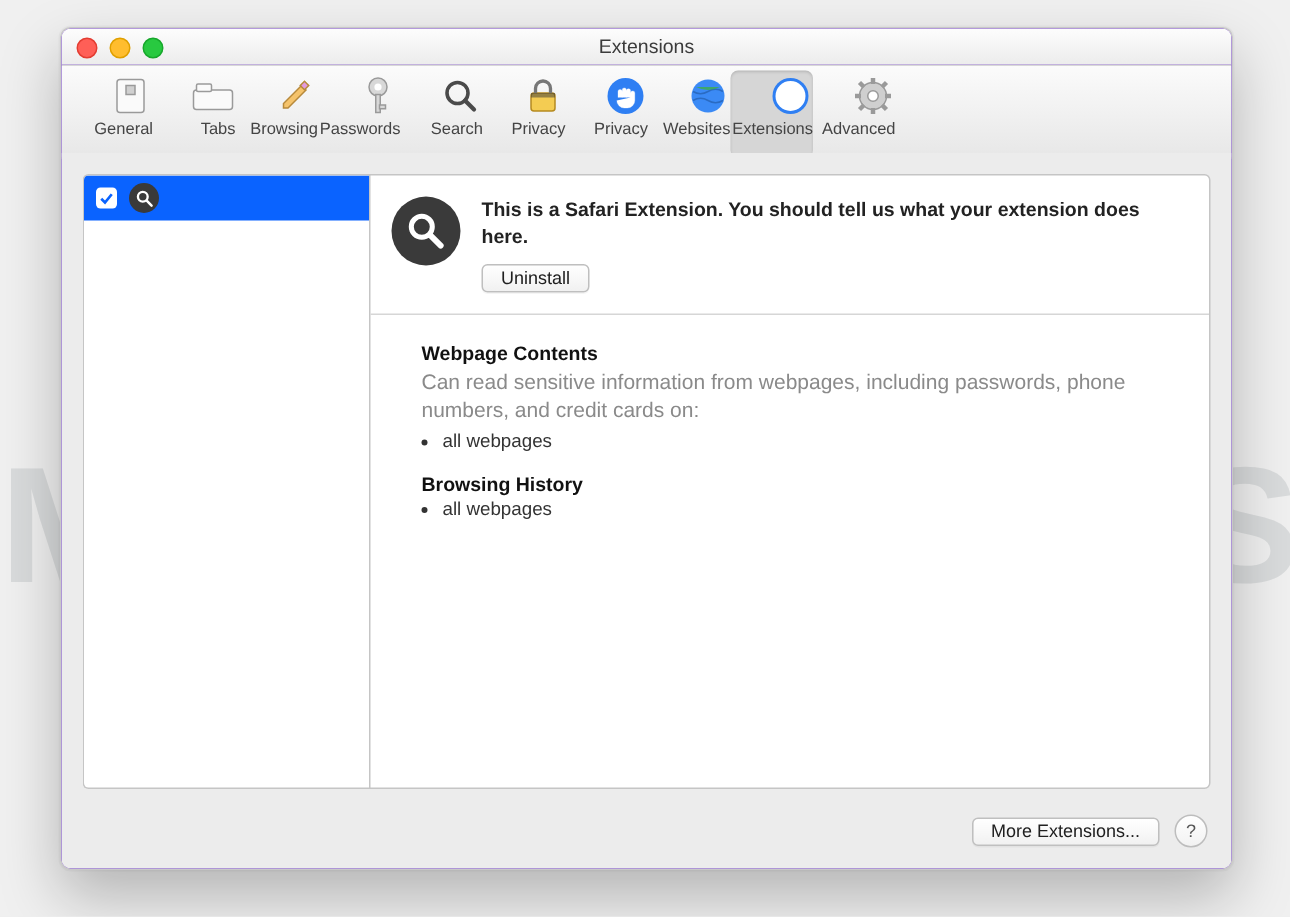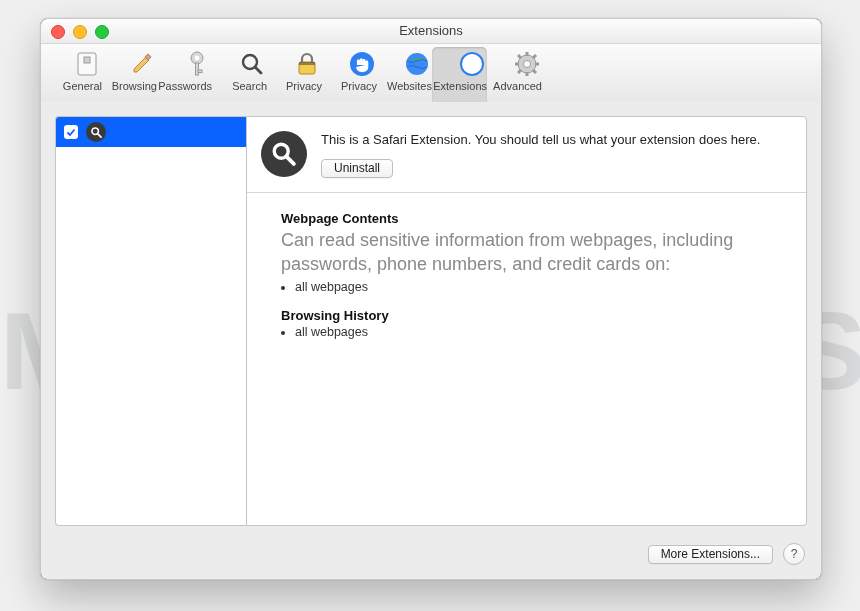--- a/index.html
+++ b/index.html
@@ -22,25 +22,25 @@
   .pane{display:flex;height:410px;}
   .sidebar{width:190px;border:1px solid #c5c5c5;border-right:none;background:#fff;border-top-left-radius:4px;border-bottom-left-radius:4px;overflow:hidden;}
   .extrow{height:30px;background:#0a63ff;display:flex;align-items:center;gap:8px;padding:0 8px;color:#fff;}
   .cb{width:14px;height:14px;border-radius:3px;background:#fff;display:flex;align-items:center;justify-content:center;}
   .cb svg{width:10px;height:10px;}
   .miniico{width:20px;height:20px;border-radius:50%;background:#3a3a3a;display:flex;align-items:center;justify-content:center;}
   .content{flex:1;border:1px solid #c5c5c5;background:#fff;border-top-right-radius:4px;border-bottom-right-radius:4px;position:relative;}
   .desc{display:flex;gap:14px;padding:14px 18px 14px 14px;border-bottom:1px solid #d6d6d6;}
   .bigico{width:46px;height:46px;border-radius:50%;background:#3a3a3a;flex:0 0 46px;display:flex;align-items:center;justify-content:center;}
   .desc .txt{flex:1;}
-  .desc .line{font-weight:400;color:#222;font-size:13px;margin-bottom:10px;line-height:1.35;}
+  .desc .line{font-weight:700;color:#222;font-size:13px;margin-bottom:10px;line-height:1.35;}
   .macbtn{display:inline-block;font-size:12px;padding:1px 12px 2px;border:1px solid #bfbfbf;border-radius:4px;background:linear-gradient(#ffffff,#f1f1f1);box-shadow:0 1px 0 rgba(0,0,0,.04);text-align:center;}
   .perm{padding:18px 22px 10px 34px;color:#333;}
   .perm h4{margin:0 0 2px 0;font-size:13px;font-weight:700;color:#111;}
-  .perm .sub{color:#8a8a8a;font-size:18px;margin-bottom:4px;line-height:1.35;}
+  .perm .sub{color:#8a8a8a;font-size:14px;margin-bottom:4px;line-height:1.35;}
   .perm ul{margin:2px 0 14px 14px;padding:0;}
   .perm li{font-size:12.5px;color:#333;margin:2px 0;}
   .footer{position:absolute;right:16px;bottom:14px;display:flex;align-items:center;gap:10px;}
   .help{width:20px;height:20px;border-radius:50%;border:1px solid #bdbdbd;background:linear-gradient(#fff,#f2f2f2);font-size:12px;color:#555;display:flex;align-items:center;justify-content:center;}
   
   .chev{position:absolute;left:50%;top:50%;transform:translate(-50%,-62%);pointer-events:none;opacity:.22;}
 </style>
 </head>
 <body>
 
@@ -67,20 +67,29 @@
       <div class="tbitem">
         <span class="ic">
           <svg width="24" height="26" viewBox="0 0 24 26">
               <rect x="3" y="2" width="18" height="22" rx="2" fill="#fafafa" stroke="#9a9a9a"></rect>
               <rect x="9" y="6" width="6" height="6" fill="#d0d0d0" stroke="#9a9a9a"></rect>
             </svg>
         </span>
         <span class="tblabel">General</span>
       </div>
 
+      <div class="tbitem">
+        <span class="ic">
+          <svg width="28" height="20" viewBox="0 0 28 20">
+              <rect x="1" y="6" width="26" height="13" rx="2" fill="#fafafa" stroke="#9a9a9a"></rect>
+              <rect x="3" y="2" width="10" height="5" rx="1" fill="#fafafa" stroke="#9a9a9a"></rect>
+            </svg>
+        </span>
+        <span class="tblabel">Tabs</span>
+      </div>
 
       <div class="tbitem">
         <span class="ic">
           <svg width="26" height="26" viewBox="0 0 26 26">
               <polygon points="5,21 8,21 20,9 17,6 5,18" fill="#f5c36b" stroke="#b7893b"></polygon>
               <rect x="17" y="4" width="4" height="4" transform="rotate(45 19 6)" fill="#e29adf" stroke="#b7893b"></rect>
             </svg>
         </span>
         <span class="tblabel">Browsing</span>
       </div>

